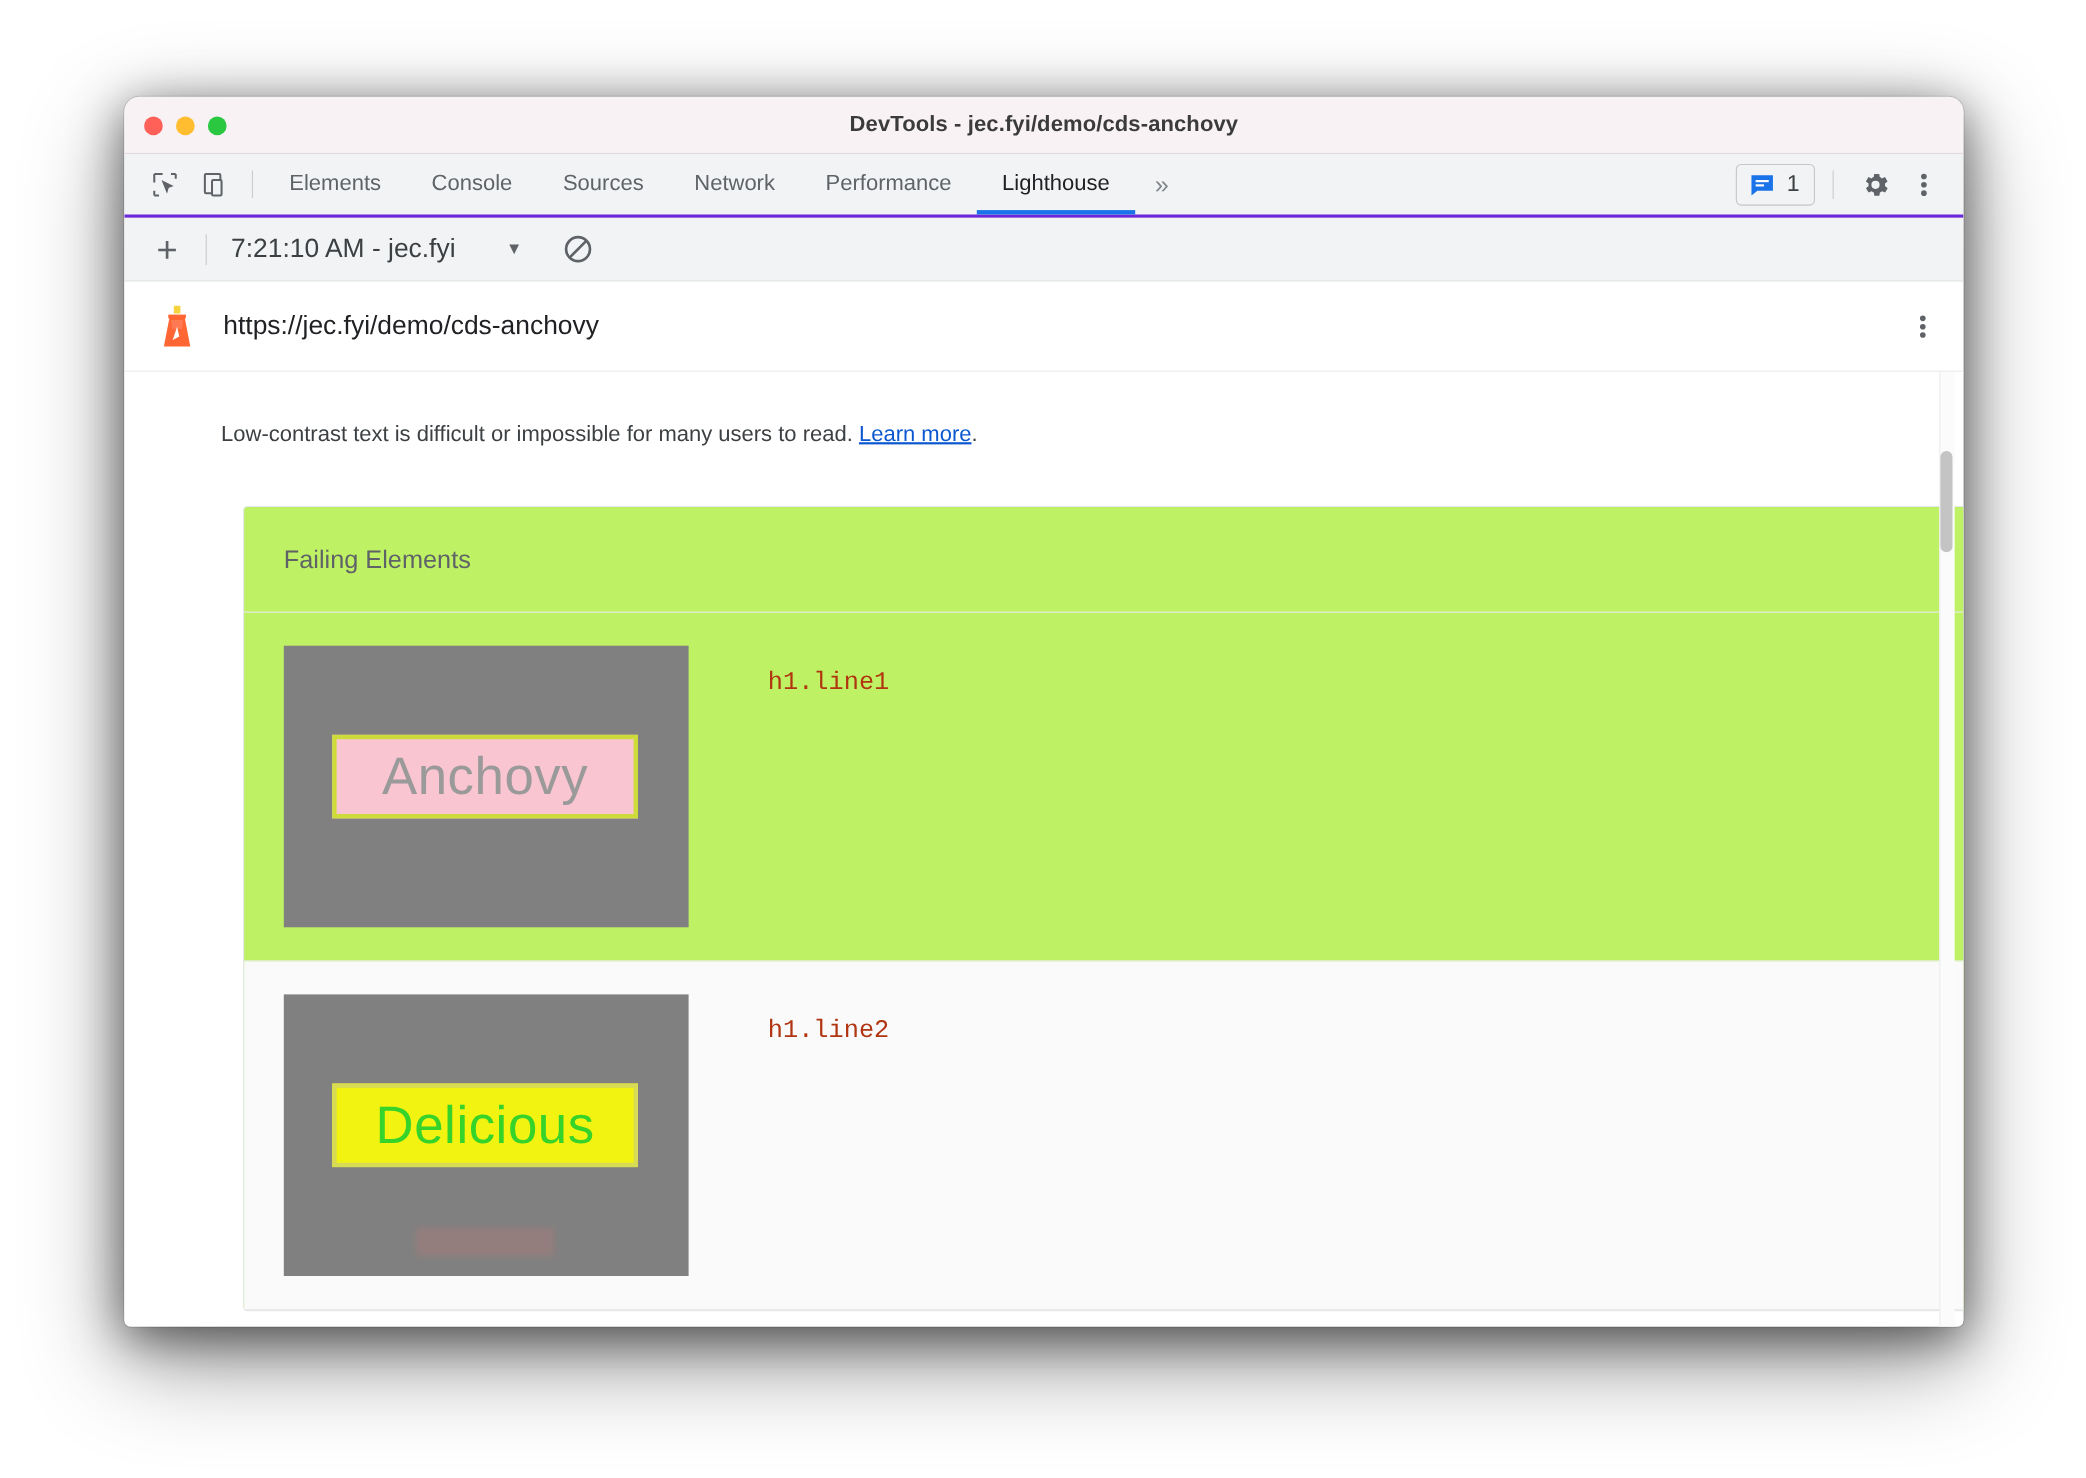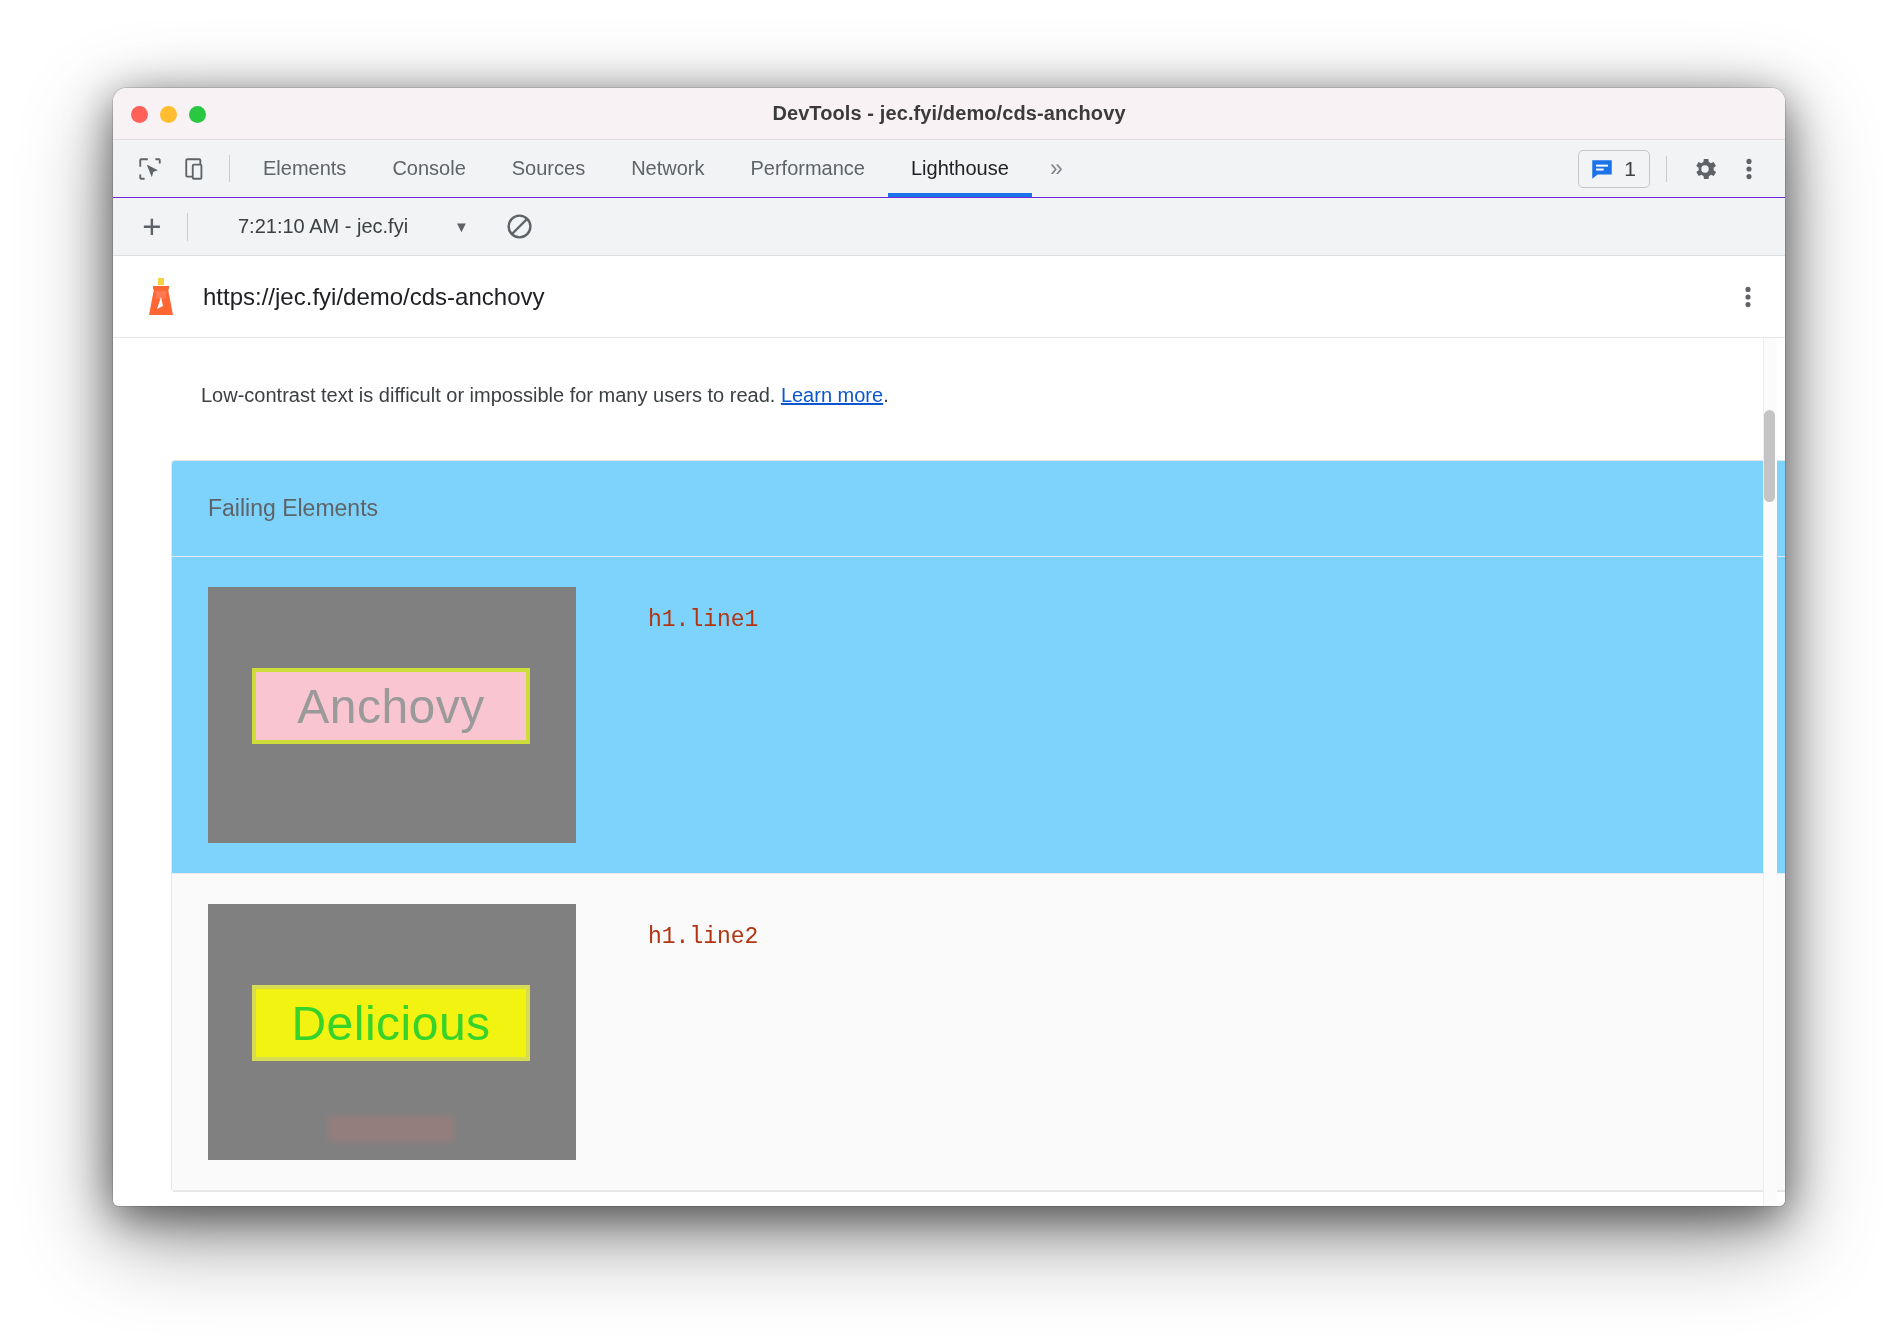--- a/index.html
+++ b/index.html
@@ -63,21 +63,21 @@
     font-size: 20px;
     font-weight: bold;
     color: #3b3b3b;
     letter-spacing: 0.1px;
   }
 
   
   #tabstrip {
     height: 58px;
     background: #f1f3f4;
-    border-bottom: 1px solid #6d28d9;
+    border-bottom: 3px solid #6d28d9;
     display: flex;
     align-items: stretch;
     padding-left: 14px;
   }
   .tb-icon-btn {
     width: 46px;
     display: flex;
     align-items: center;
     justify-content: center;
     color: #5f6368;
@@ -151,21 +151,21 @@
   }
   .plus-btn {
     width: 42px; height: 42px;
     display: flex; align-items: center; justify-content: center;
     font-size: 33px; font-weight: 300; color: #5f6368; line-height: 1;
   }
   .runbar-sep { width: 1px; height: 28px; background: #c8cccf; margin: 0 22px 0 14px; }
   .run-select {
     display: flex; align-items: center; gap: 46px;
   }
-  .run-label { font-size: 20px; color: #3c4043; margin-left: 28px; }
+  .run-label { font-size: 24px; color: #3c4043; }
   .caret { color: #5f6368; font-size: 15px; }
   .clear-btn { margin-left: 36px; display:flex; align-items:center; color:#5f6368; }
 
   
   #reporthead {
     height: 82px;
     background: #ffffff;
     border-bottom: 1px solid #e6e6e6;
     display: flex;
     align-items: center;
@@ -195,25 +195,25 @@
     color: #3c4043;
     padding: 44px 0 0 88px;
     line-height: 1.3;
   }
   .audit-desc a {
     color: #0b57d0;
     text-decoration: underline;
   }
 
   .failing-card {
-    margin: 52px 0 0 58px;
+    margin: 52px 0 0 108px;
     width: 1671px;
     border: 1px solid #e4e6e7;
     border-radius: 4px;
-    background: #7dd3fc;
+    background: #bef264;
   }
   .failing-card-head {
     padding: 34px 0 34px 36px;
     font-size: 23px;
     color: #5f6368;
     border-bottom: 1px solid #e9eaeb;
   }
   .failing-row {
     display: flex;
     align-items: flex-start;

